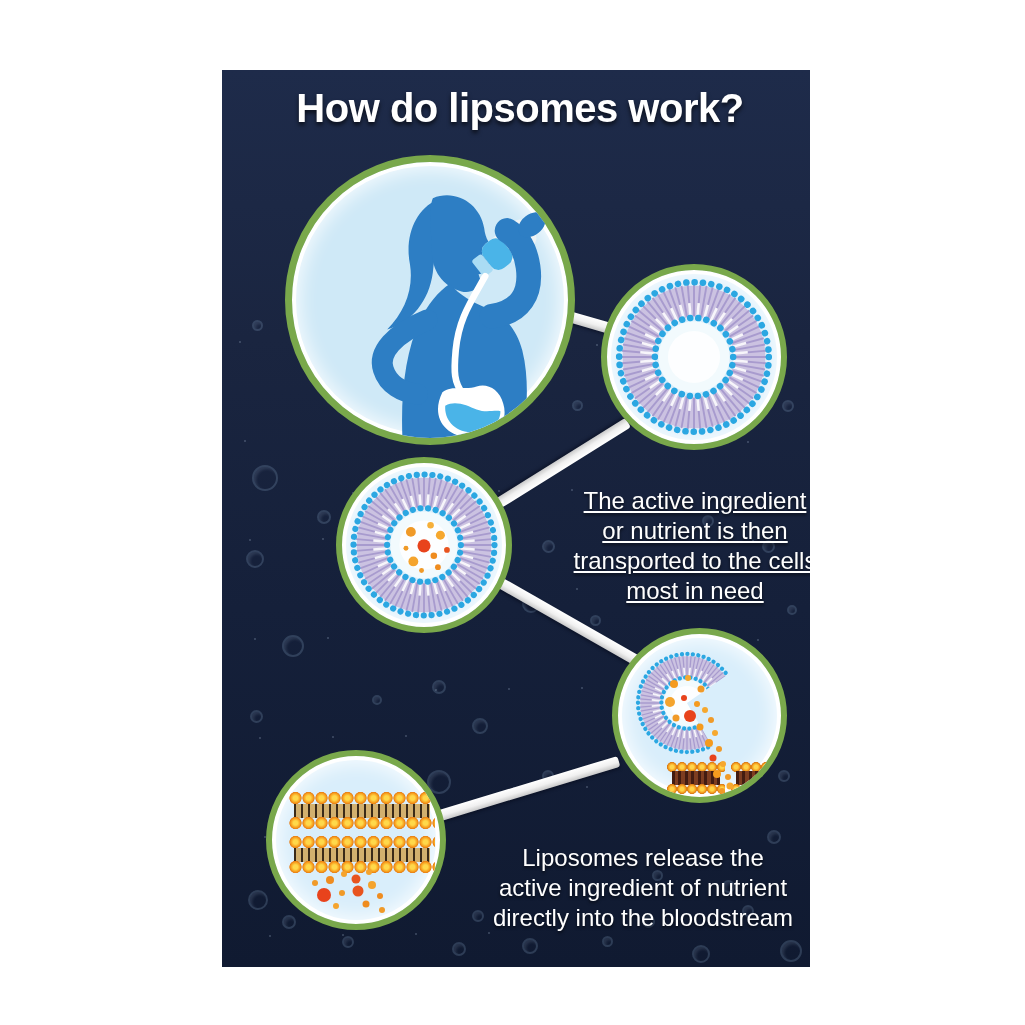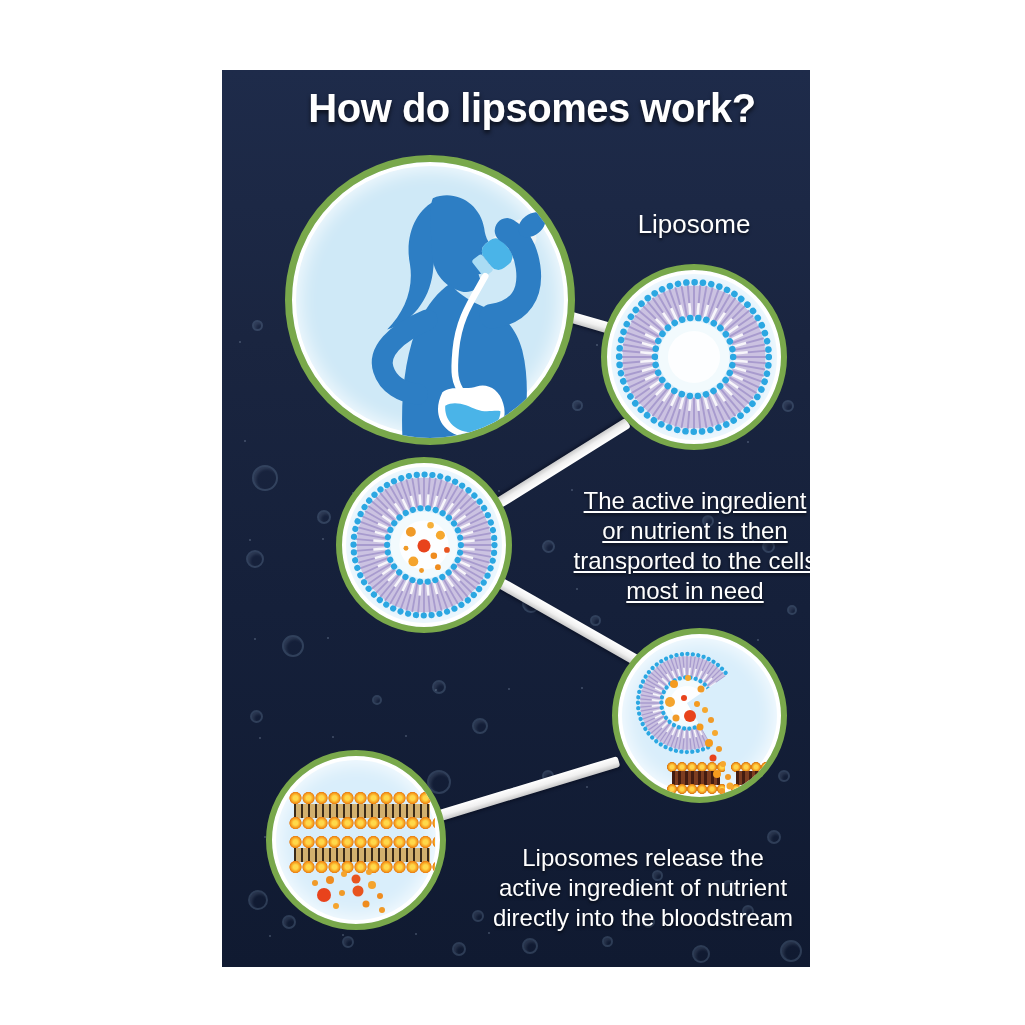--- a/index.html
+++ b/index.html
@@ -1,20 +1,20 @@
 <!DOCTYPE html>
 <html><head>
 <meta charset="utf-8">
 <style>
   html,body{margin:0;padding:0;background:#ffffff;}
   .stage{position:relative;width:1025px;height:1025px;background:#ffffff;overflow:hidden;
          font-family:"Liberation Sans","DejaVu Sans",sans-serif;}
   .poster{position:absolute;left:222px;top:70px;width:588px;height:897px;overflow:hidden;
           background:linear-gradient(180deg,#1e2b4a 0%,#1a2540 30%,#15203a 60%,#101a31 100%);}
-  .title{position:absolute;left:16px;top:16px;width:100%;margin:0;text-align:center;color:#fff;
+  .title{position:absolute;left:4px;top:16px;width:100%;margin:0;text-align:center;color:#fff;
          font-size:40px;font-weight:700;letter-spacing:-0.5px;text-shadow:0 3px 4px rgba(0,0,0,.65);z-index:4;}
   .txt{position:absolute;color:#fff;text-align:center;white-space:pre-line;font-size:24px;line-height:1.25;
        text-shadow:0 2px 3px rgba(0,0,0,.6);z-index:4;}
   .lbl-liposome{left:372px;top:138px;width:200px;font-size:26px;}
   .t-transport{left:328px;top:416px;width:290px;text-decoration:underline;}
   .t-active{left:96px;top:590px;width:270px;}
   .t-release{left:236px;top:773px;width:370px;}
 
   .connector{position:absolute;height:11px;transform-origin:0 50%;border-radius:3px;z-index:1;
              background:linear-gradient(180deg,#ffffff 0%,#f0f0f0 55%,#c9c9c9 100%);
@@ -163,21 +163,20 @@
           <rect x="-24" y="-11" width="13" height="22" rx="3" fill="#aadcf4"></rect>
         </g>
         <path d="M210,162 C240,158 252,138 248,110 C245,90 236,78 226,72" fill="none" stroke="#2d7ec4" stroke-width="26" stroke-linecap="round"></path>
         <ellipse cx="252" cy="66" rx="16" ry="11" transform="rotate(-38 252 66)" fill="#2d7ec4"></ellipse>
         <path d="M203,120 C186,150 175,166 172,198 C170,220 170,232 180,244" fill="none" stroke="#ffffff" stroke-width="7" stroke-linecap="round"></path>
         <path d="M158,242 C146,266 158,288 188,290 C214,291 228,274 222,254 C218,238 204,232 194,236 C184,240 168,234 158,242 Z" fill="#ffffff"></path>
         <path d="M161,256 C172,250 184,256 194,260 C204,264 214,260 219,262 C219,276 206,284 188,284 C170,283 160,270 161,256 Z" fill="#4ab4e8"></path>
       </svg>
     </div>
 
-    <div class="txt lbl-liposome">Liposome</div>
 
     <div class="disc lipo1" id="lipo1">
         <svg viewBox="0 0 200 200" style="position:absolute;inset:0;width:100%;height:100%">
           <circle cx="100" cy="100" r="64" fill="none" stroke="#cbc2e1" stroke-width="36"></circle>
           <line x1="100.0" y1="53.0" x2="100.0" y2="17.0" stroke="#a89bce" stroke-width="2.2"></line>
           <line x1="104.1" y1="53.2" x2="107.2" y2="17.3" stroke="#a89bce" stroke-width="2.2"></line>
           <line x1="108.2" y1="53.7" x2="114.4" y2="18.3" stroke="#a89bce" stroke-width="2.2"></line>
           <line x1="112.2" y1="54.6" x2="121.5" y2="19.8" stroke="#a89bce" stroke-width="2.2"></line>
           <line x1="116.1" y1="55.8" x2="128.4" y2="22.0" stroke="#a89bce" stroke-width="2.2"></line>
           <line x1="119.9" y1="57.4" x2="135.1" y2="24.8" stroke="#a89bce" stroke-width="2.2"></line>

